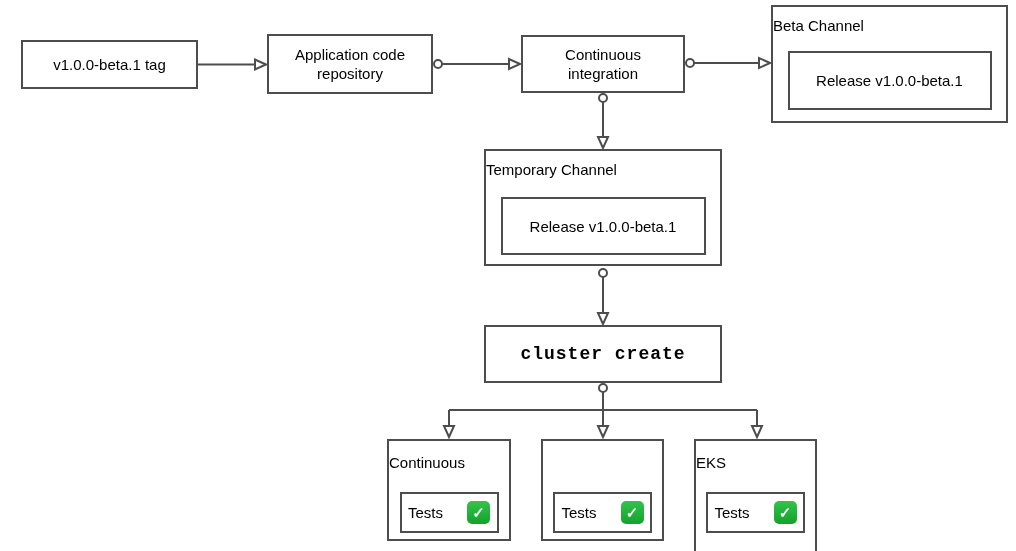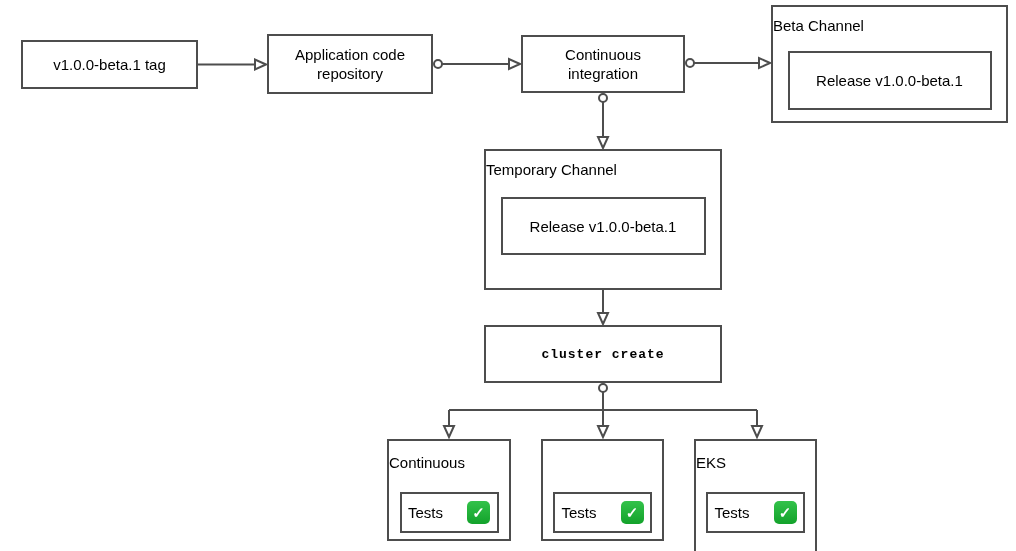--- a/index.html
+++ b/index.html
@@ -67,21 +67,21 @@
   .tests-inner {
     top: 45px;
     width: 99px;
     height: 41px;
     gap: 24px;
   }
 
   .mono-label {
     font-family: "Liberation Mono", "DejaVu Sans Mono", monospace;
     font-weight: bold;
-    font-size: 13px;
+    font-size: 18px;
     letter-spacing: 1px;
   }
 
   .check-badge {
     display: inline-flex;
     align-items: center;
     justify-content: center;
     width: 23px;
     height: 23px;
     border-radius: 5px;
@@ -169,21 +169,21 @@
     <span>Application code repository</span>
   </div>
 
   <div class="group" style="left:771px; top:5px; width:237px; height:118px;">
     <div class="group-title">Beta Channel</div>
     <div class="inner-box release-inner">
       <span>Release v1.0.0-beta.1</span>
     </div>
   </div>
 
-  <div class="group" style="left:484px; top:149px; width:238px; height:141px;">
+  <div class="group" style="left:484px; top:149px; width:238px; height:117px;">
     <div class="group-title">Temporary Channel</div>
     <div class="inner-box temp-inner">
       <span>Release v1.0.0-beta.1</span>
     </div>
   </div>
 
   <div class="node" style="left:484px; top:325px; width:238px; height:58px;">
     <span class="mono-label">cluster create</span>
   </div>
 

